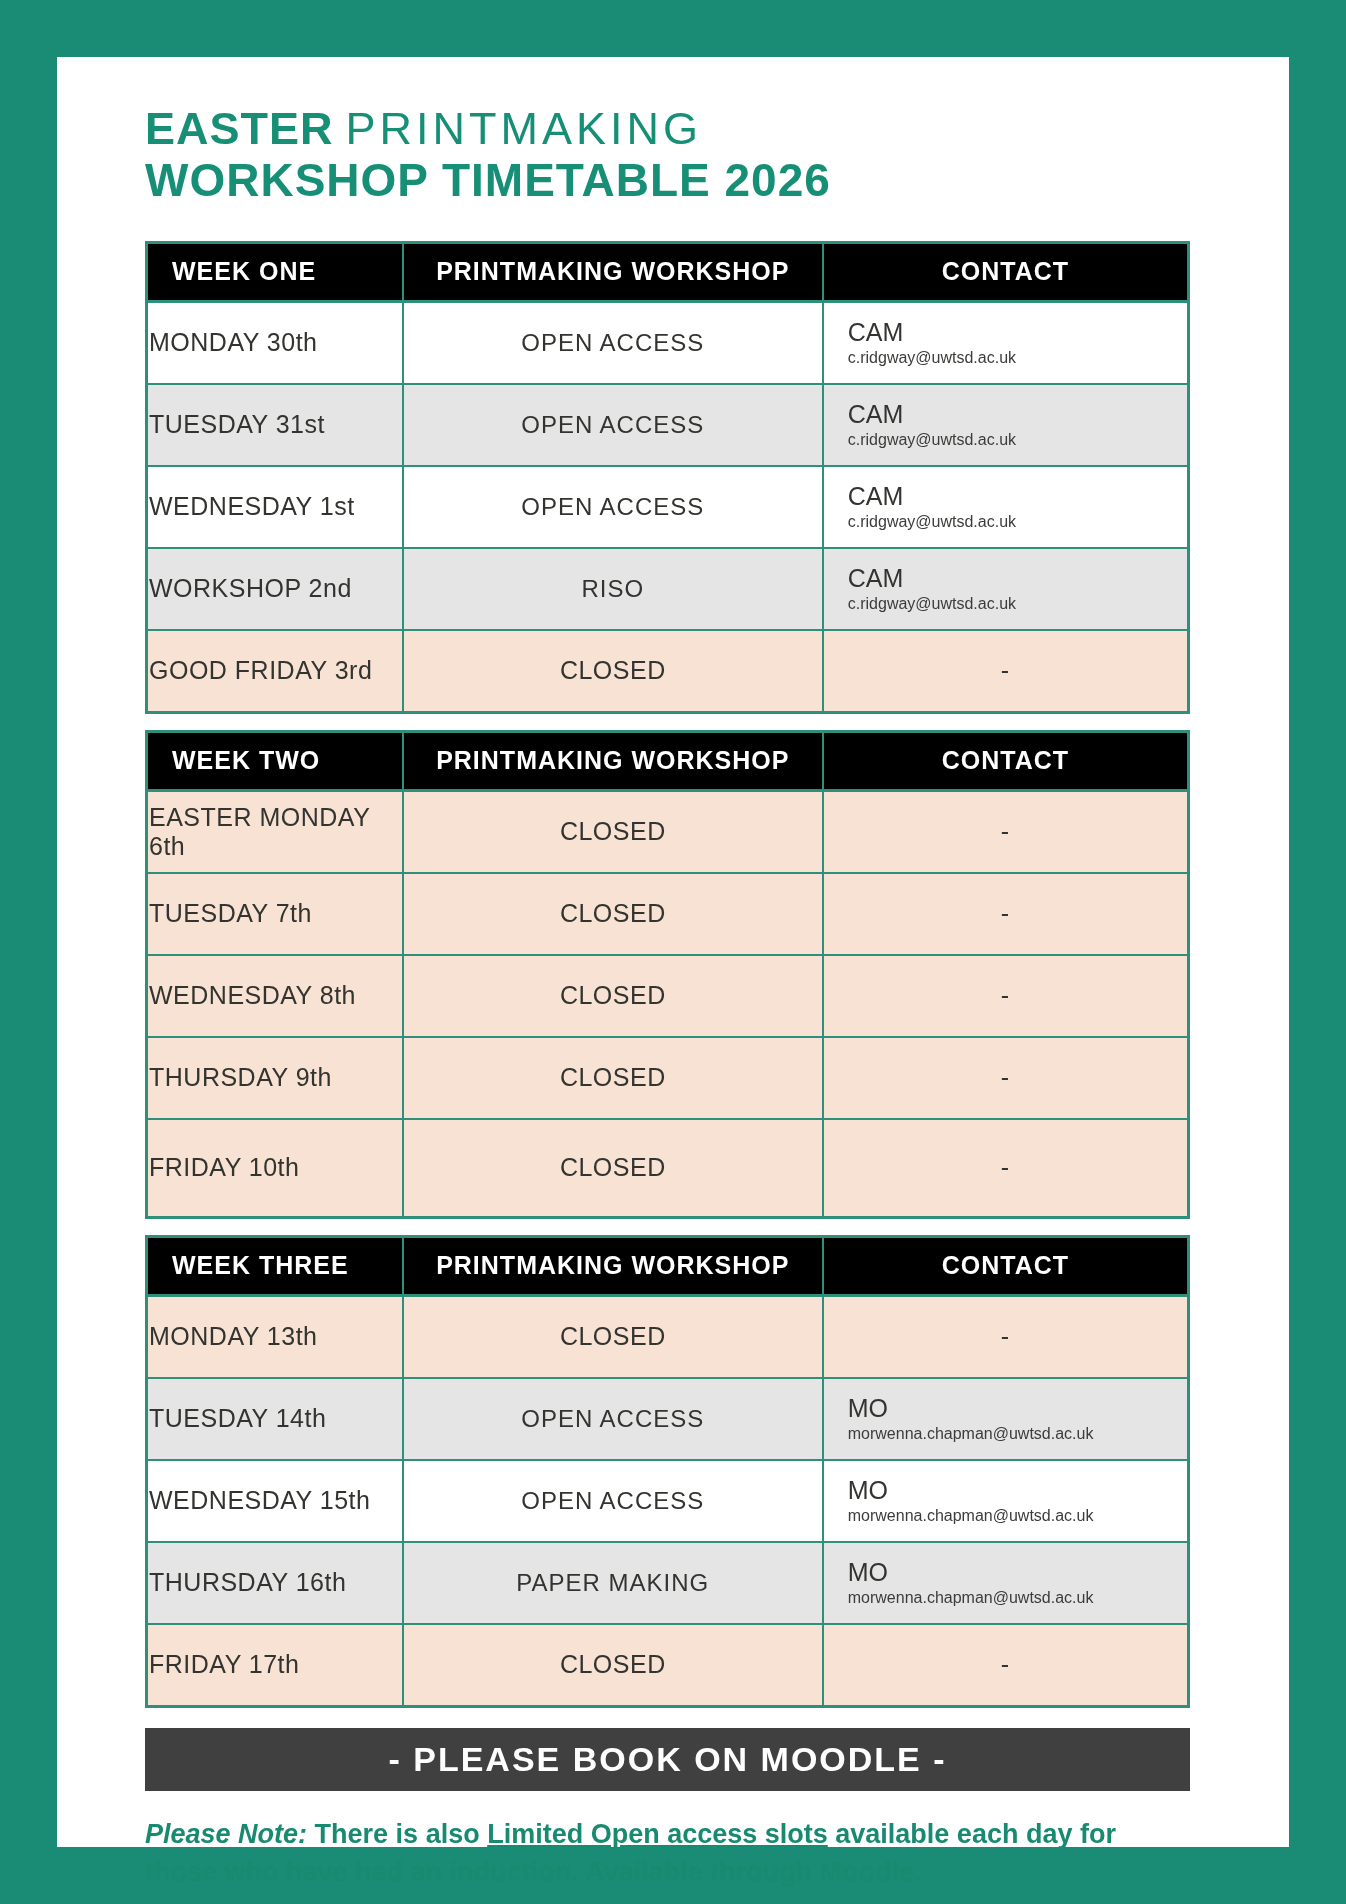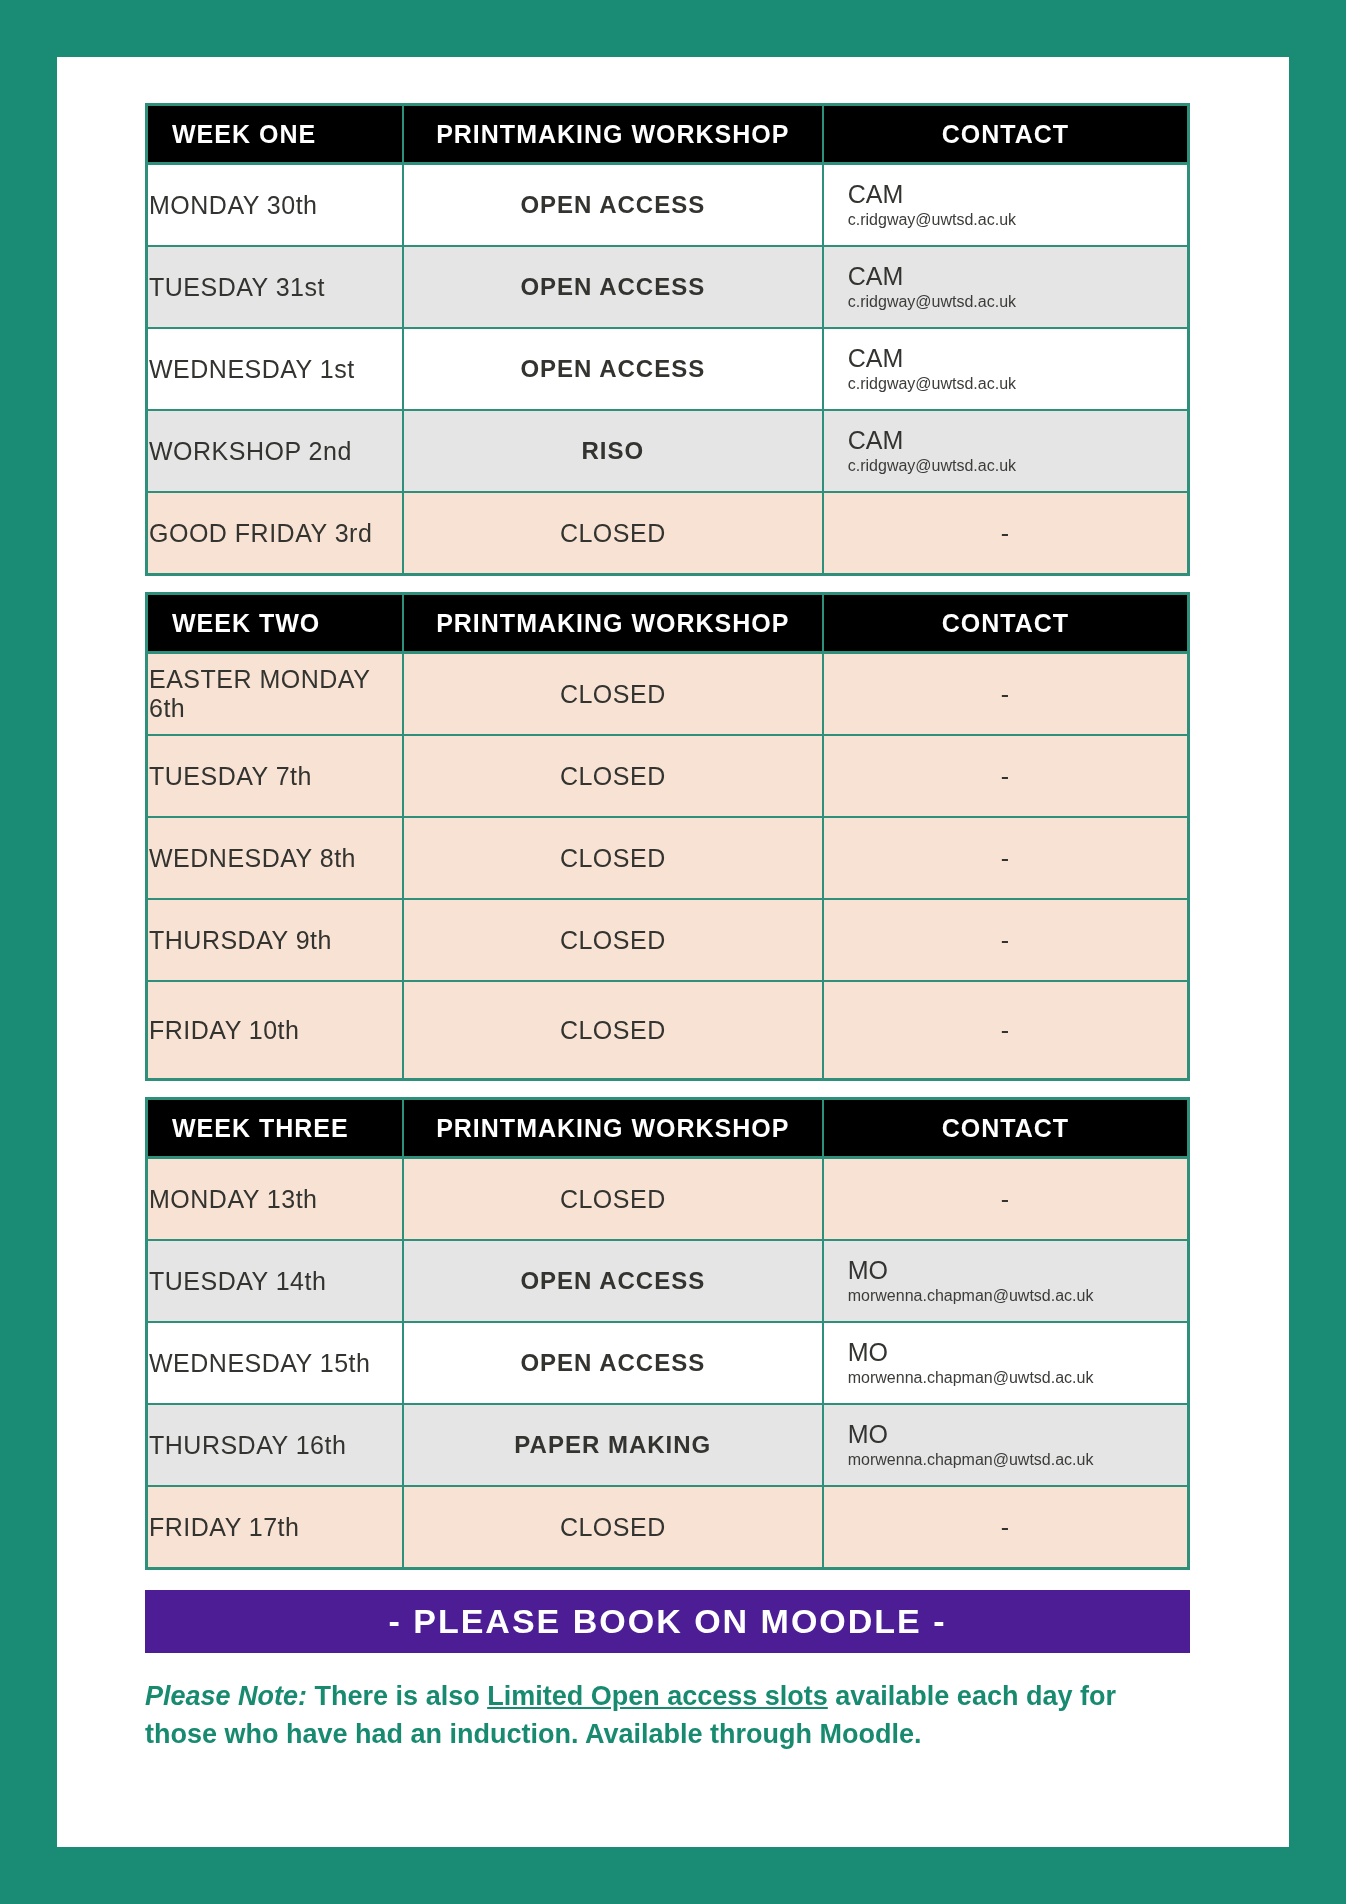--- a/index.html
+++ b/index.html
@@ -47,35 +47,35 @@
   table.tt td{
     border:2px solid #2E8F7B;
     height:78px;
     font-size:25px;
     color:#333330;
     vertical-align:middle;
   }
   tr.tall td{height:94px;}
   td.day{text-align:left;letter-spacing:0.5px;}
   td.ws{text-align:center;letter-spacing:0.5px;}
-  td.ws.bold{font-weight:700;font-size:24px;letter-spacing:1px;}
+  td.ws.bold{font-weight:400;font-size:24px;letter-spacing:1px;}
   td.contact{padding-left:24px;margin-left:12px;}
   td.contact .cname{font-size:25px;line-height:1.25;}
   td.contact .cemail{font-size:16px;color:#3c3c3a;line-height:1.3;}
   td.contact.dash{text-align:center;padding-left:0;}
   
   tr.r-white td{background:#ffffff;}
   tr.r-green td{background:#e5e5e5;}
   tr.r-peach td{background:#F7E2D3;}
   
   .banner{
     width:1045px;
     margin-top:20px;
     height:63px;
-    background:#4c1d95;
+    background:#404040;
     color:#ffffff;
     font-size:34px;
     font-weight:800;
     letter-spacing:2px;
     text-align:center;
     line-height:63px;
   }
   
   .note{
     width:1045px;
@@ -86,20 +86,24 @@
     font-weight:600;
   }
   .note .note-prefix{font-weight:800;font-style:italic;}
   .note .note-link{font-weight:800;text-decoration:underline;cursor:pointer;}
 </style>
 </head>
 <body>
 
 <div class="page">
 
+  <div class="title">
+    <div class="title-l1"><span class="tb">EASTER</span><span class="tl">PRINTMAKING</span></div>
+    <div class="title-l2">WORKSHOP TIMETABLE 2026</div>
+  </div>
 
   <table class="tt">
     <colgroup>
         <col class="c1">
         <col class="c2">
         <col class="c3">
       </colgroup>
     <tbody>
         <tr>
       <th class="h-week">WEEK ONE</th>

